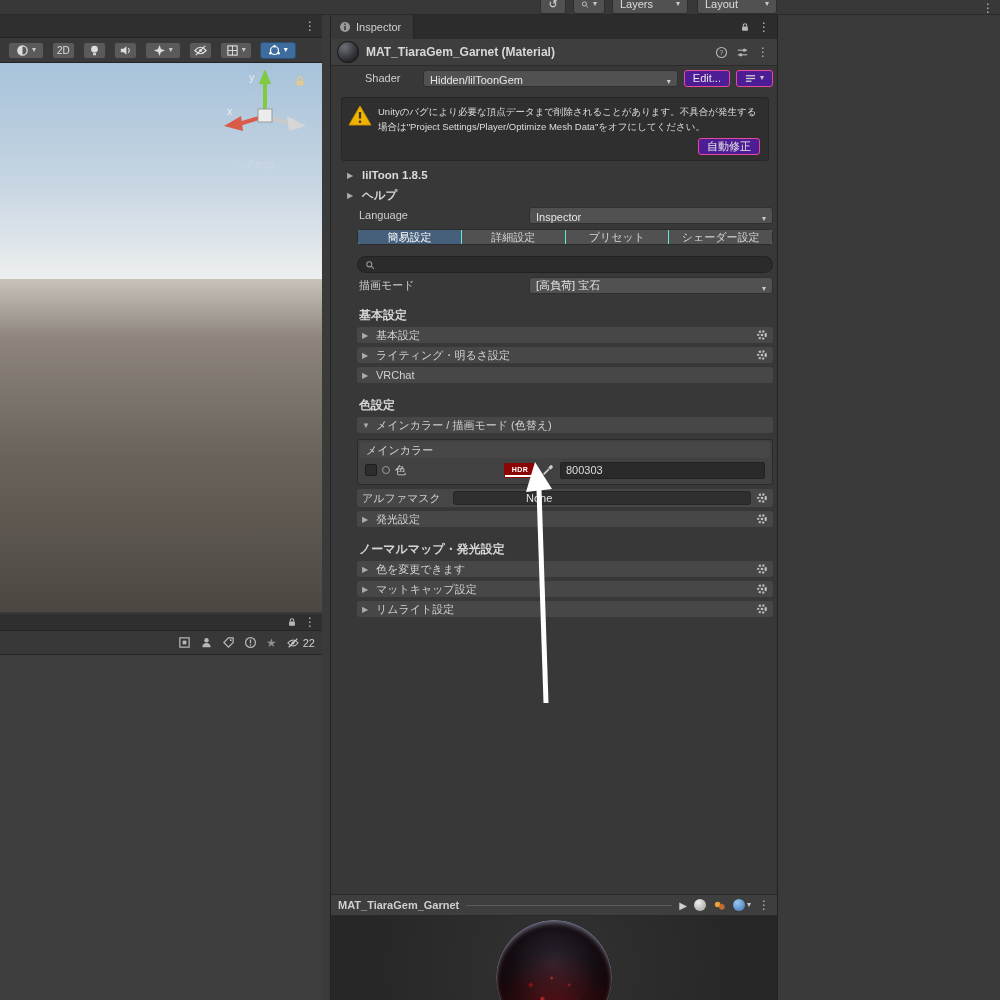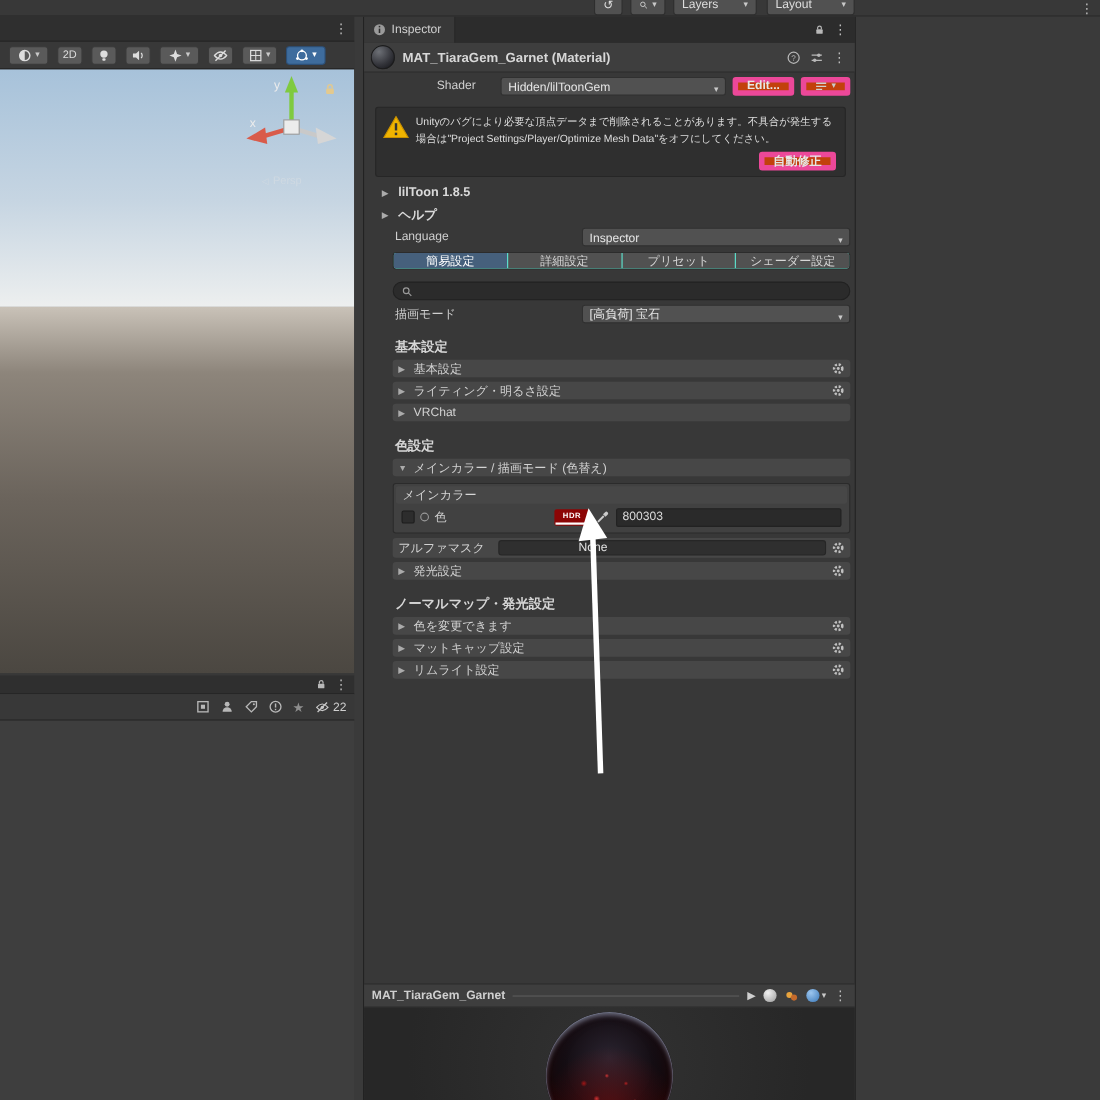--- a/index.html
+++ b/index.html
@@ -34,24 +34,24 @@
 
 .inspector{position:absolute;left:330px;top:15px;width:448px;height:985px;display:flex;flex-direction:column;background:#383838;border-left:1px solid #222;border-right:1px solid #222;z-index:3;}
 .insp-tabbar{height:24px;background:#2c2c2c;display:flex;align-items:center;flex:0 0 auto;}
 .insp-tab{height:24px;background:#383838;display:flex;align-items:center;gap:5px;padding:0 12px 0 8px;color:#cfcfcf;border-right:1px solid #252525;}
 .insp-tabbar .right{margin-left:auto;display:flex;align-items:center;gap:8px;padding-right:7px;}
 .mat-header{height:27px;background:#3e3e3e;border-bottom:1px solid #2b2b2b;display:flex;align-items:center;gap:7px;padding:0 8px 0 6px;flex:0 0 auto;}
 .mat-sphere{width:22px;height:22px;border-radius:50%;background:radial-gradient(circle at 34% 28%,#6d7076,#33343a 55%,#101014 95%);box-shadow:inset 0 0 0 1px #1c1c1c;}
 .mat-title{font-weight:bold;color:#d8d8d8;font-size:12px;}
 .hdr-icons{margin-left:auto;display:flex;align-items:center;gap:8px;}
 .shader-row{height:24px;display:flex;align-items:center;gap:6px;padding:0 4px 0 34px;flex:0 0 auto;}
-.shader-label{width:52px;color:#cfcfcf;margin-left:32px;}
+.shader-label{width:52px;color:#cfcfcf;}
 .dd{background:#515151;border:1px solid #303030;border-radius:3px;height:17px;display:flex;align-items:flex-end;gap:10px;padding:0 6px;color:#e6e6e6;font-size:11px;min-width:0;}
 .dd .val{white-space:nowrap;overflow:hidden;text-overflow:ellipsis;flex:1;}
-.btn{background:#c2410c;border:5px solid #ec4899;border-radius:3px;height:17px;display:flex;align-items:center;justify-content:center;padding:0 8px;color:#e6e6e6;font-size:11px;font-weight:bold;}
+.btn{background:#4c1d95;border:1px solid #ec4899;border-radius:3px;height:17px;display:flex;align-items:center;justify-content:center;padding:0 8px;color:#e6e6e6;font-size:11px;}
 .shader-dd{flex:1;}
 .helpbox{margin:7px 8px 4px 10px;background:#2f2f2f;border:1px solid #262626;border-radius:3px;display:grid;grid-template-columns:30px 1fr;padding:7px 8px 26px 6px;position:relative;flex:0 0 auto;}
 .helpbox .txt{font-size:9.5px;line-height:1.55;color:#dedede;}
 .autofix{position:absolute;right:8px;bottom:5px;height:17px;}
 .foldout{display:flex;align-items:center;gap:6px;height:20px;padding-left:16px;flex:0 0 auto;}
 .foldout .fo-label{font-weight:bold;font-size:11.5px;color:#dadada;}
 .tri{font-size:8px;color:#ababab;width:9px;}
 .prop-row{display:flex;align-items:center;height:20px;margin:0 4px 0 28px;flex:0 0 auto;}
 .prop-label{width:170px;color:#cfcfcf;}
 .prop-ctrl{flex:1;}

